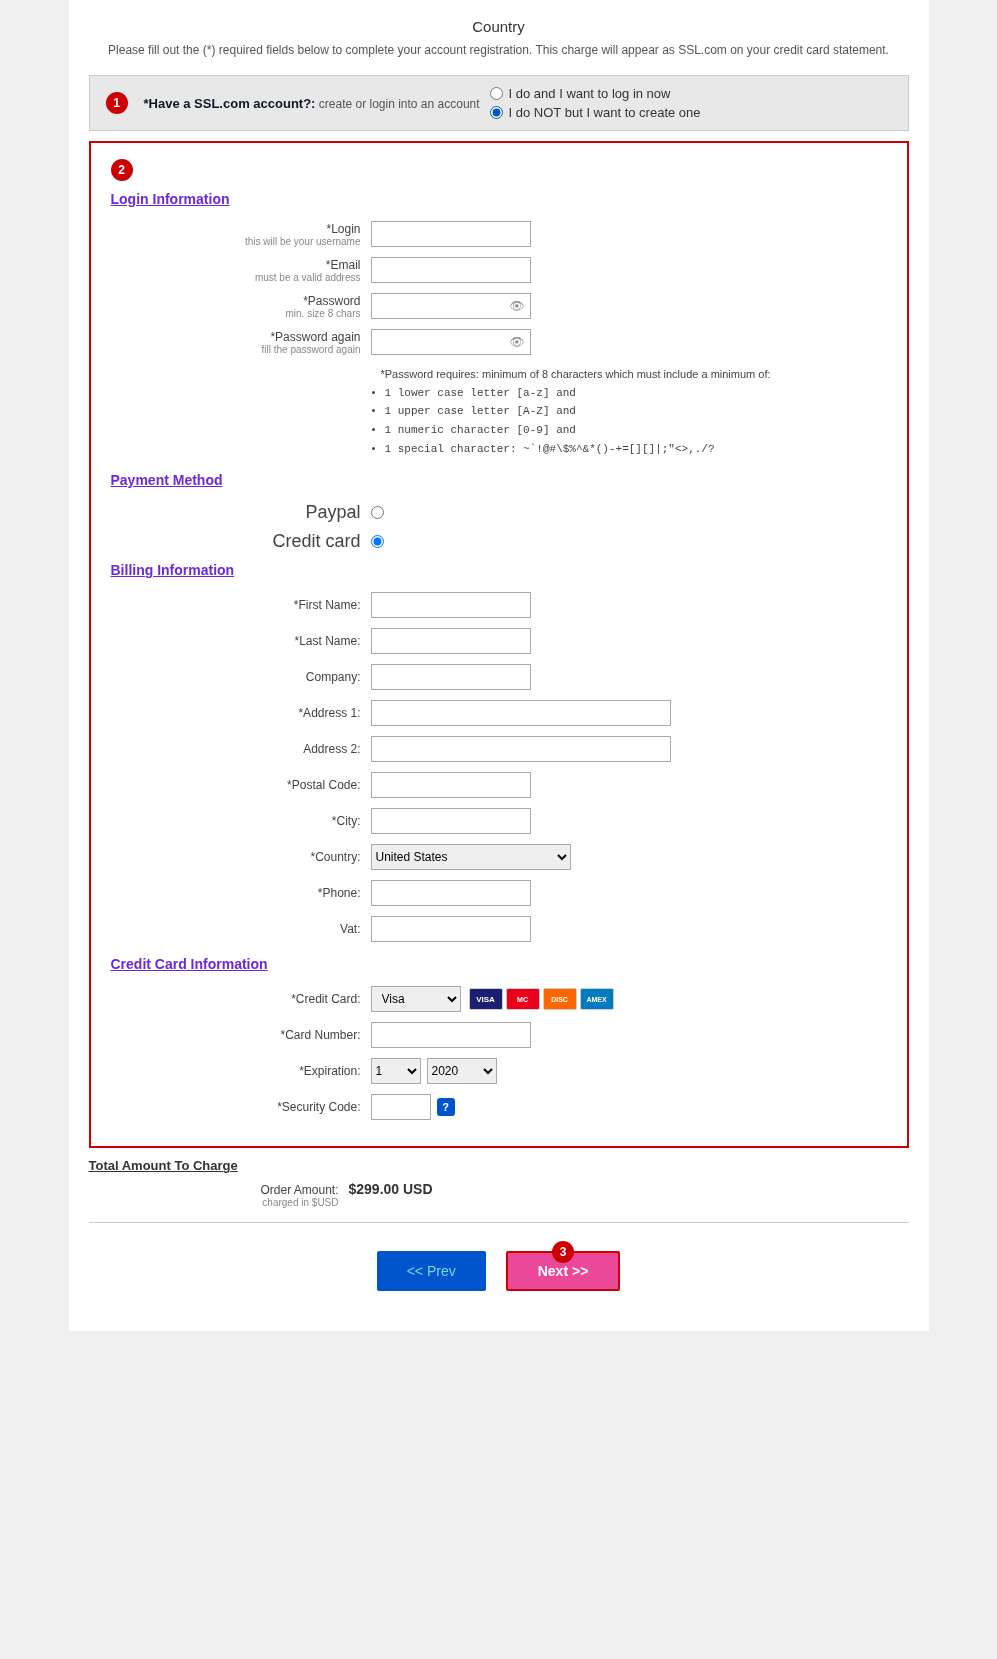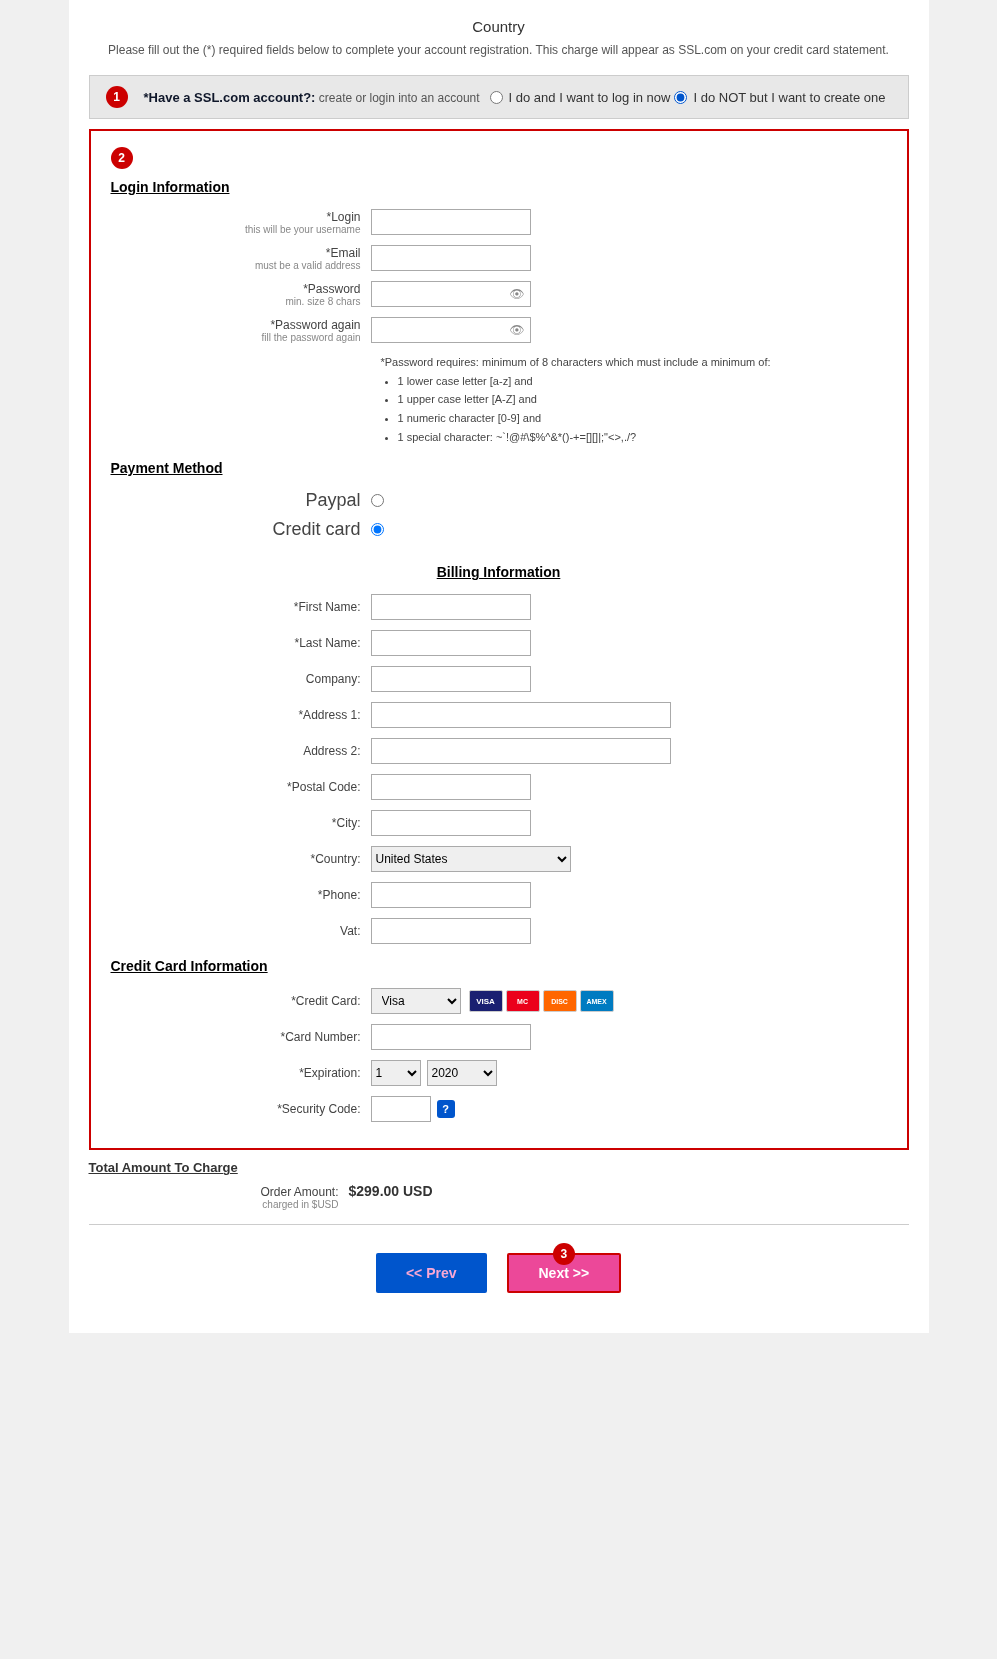--- a/index.html
+++ b/index.html
@@ -62,20 +62,21 @@
       color: #555;
       text-align: right;
       min-width: 200px;
     }
     .account-section-label strong {
       font-size: 13px;
       color: #0f172a;
     }
     .radio-options {
       display: flex;
+      flex-direction: column;
       gap: 4px;
     }
     .radio-option {
       display: flex;
       align-items: center;
       gap: 6px;
       font-size: 13px;
     }
     .radio-option input[type="radio"] {
       accent-color: #0055cc;
@@ -85,21 +86,21 @@
     .form-box {
       border: 2px solid #cc0000;
       padding: 16px 20px;
       margin-bottom: 10px;
     }
 
     .section-title {
       font-size: 14px;
       font-weight: bold;
       text-decoration: underline;
-      color: #000000;
+      color: #6d28d9;
       margin-bottom: 14px;
       display: flex;
       align-items: center;
     }
 
     .form-row {
       display: flex;
       align-items: center;
       margin-bottom: 10px;
     }
@@ -146,21 +147,22 @@
     }
 
     .password-req {
       margin-left: 270px;
       margin-bottom: 14px;
       font-size: 11px;
       color: #444;
       line-height: 1.7;
     }
     .password-req ul {
-      margin-left: 17px;
+      margin-left: 4px;
+      font-family: Liberation Mono, monospace;
     }
     .payment-row {
       display: flex;
       align-items: center;
       margin-bottom: 8px;
     }
     .payment-label {
       text-align: right;
       min-width: 260px;
       padding-right: 10px;
@@ -285,25 +287,25 @@
     
     .footer-buttons {
       display: flex;
       justify-content: center;
       gap: 20px;
       padding: 14px 0 20px;
       position: relative;
     }
     .btn-prev {
       background: #0055cc;
-      color: #f9a8d4;
+      color: #7dd3fc;
       border: none;
       padding: 10px 30px;
       font-size: 14px;
-      font-weight: bold;
+      font-weight: normal;
       cursor: pointer;
       border-radius: 2px;
     }
     .btn-next {
       background: #ec4899;
       color: #fff;
       border: 2px solid #cc0000;
       padding: 10px 30px;
       font-size: 14px;
       font-weight: bold;
@@ -410,21 +412,21 @@
     <div class="payment-row">
       <div class="payment-label">Paypal</div>
       <input type="radio" name="payment" value="paypal" style="">
     </div>
 
     <div class="payment-row">
       <div class="payment-label">Credit card</div>
       <input type="radio" name="payment" value="credit" checked="" style="">
     </div>
 
-    <div class="section-title" style="margin-top:24px;justify-content:center;">
+    <div class="section-title" style="margin-top:10px;">
       <span>Billing Information</span>
     </div>
 
     <div class="form-row">
       <div class="form-label">
         <span>*First Name:</span>
       </div>
       <input type="text" class="form-control form-control-sm" style="">
     </div>
 

